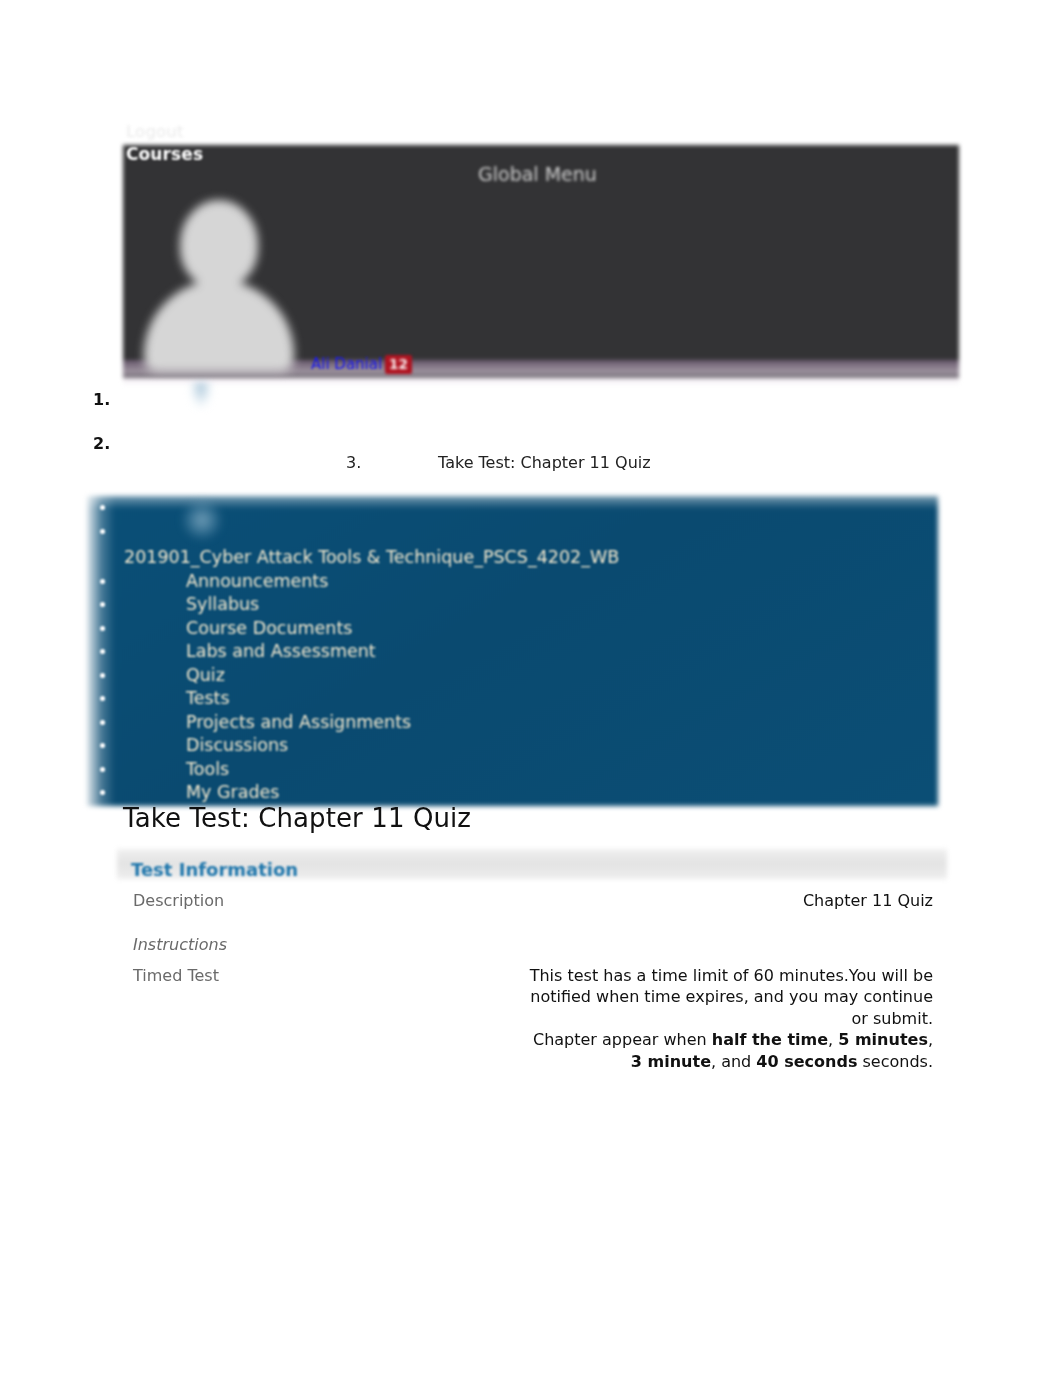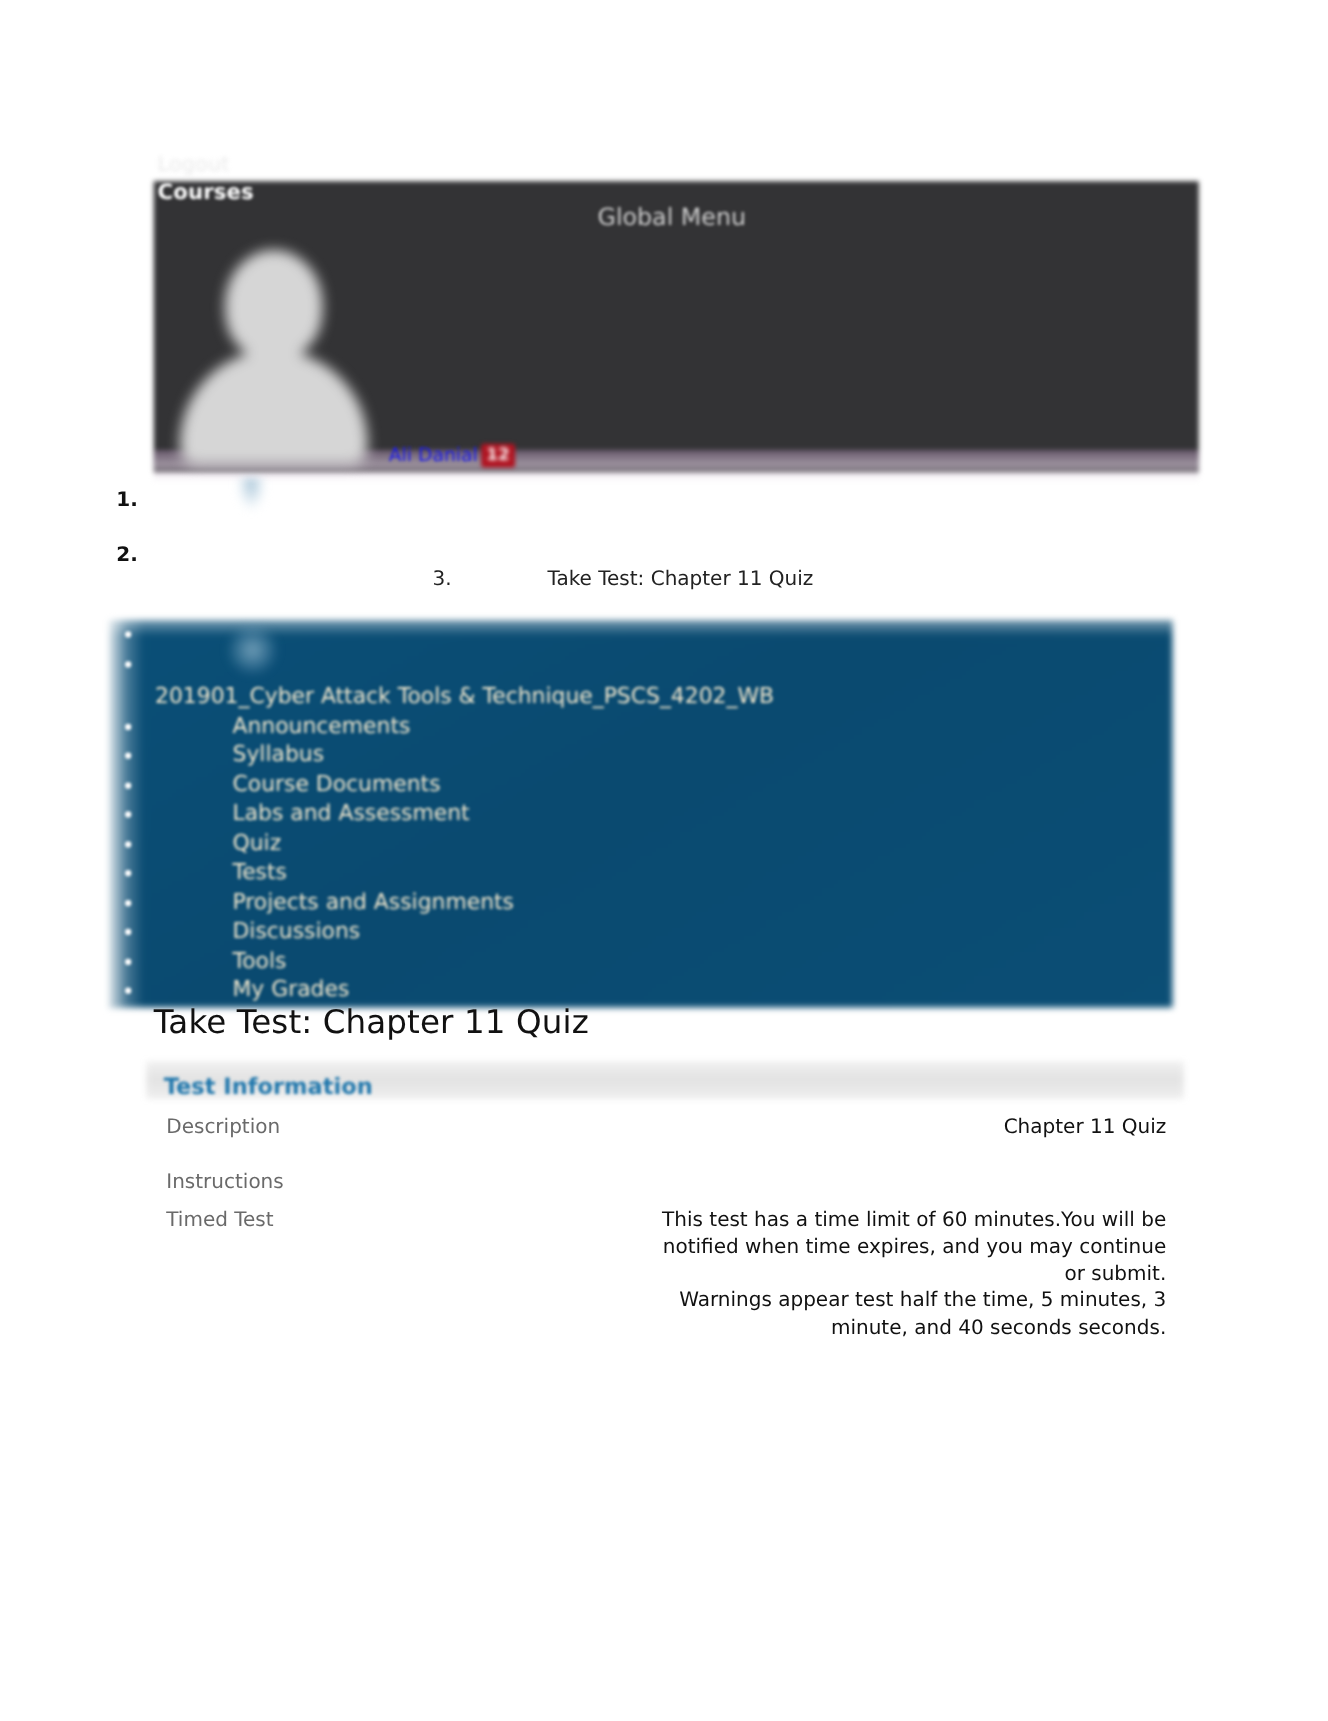--- a/index.html
+++ b/index.html
@@ -231,22 +231,22 @@
     line-height: 21px;
   }
   .info-table td.value {
     font-size: 16px;
     color: #111;
     line-height: 21.5px;
     width: 408px;
     filter: blur(0.5px);
     text-align: right;
   }
-  .info-table tr.tight td { padding-bottom: 10px; }
-  .info-table b { font-weight: normal; }
+  .info-table tr.tight td { padding-bottom: 10px; font-style: italic; }
+  .info-table b { font-weight: bold; }
 </style>
 </head>
 <body>
 
 <div class="page">
 
   <div class="header-wrap"></div>
 
   <div class="logout-label">Logout</div>
   <div class="courses-label">Courses</div>
@@ -301,19 +301,19 @@
         <td class="value">Chapter 11 Quiz</td>
       </tr>
       <tr class="tight">
         <td class="label">Instructions</td>
         <td class="value"></td>
       </tr>
       <tr>
         <td class="label">Timed Test</td>
         <td class="value">
           <span>This test has a time limit of 60 minutes.You will be notified when time expires, and you may continue or submit.</span><br>
-          <span>Warnings appear test </span><b>half the time</b><span>, </span><b>5 minutes</b><span>, </span><b>3 minute</b><span>, and </span><b>40 seconds</b><span> seconds.</span>
+          <span>Chapter appear when </span><b>half the time</b><span>, </span><b>5 minutes</b><span>, </span><b>3 minute</b><span>, and </span><b>40 seconds</b><span> seconds.</span>
         </td>
       </tr>
     </tbody>
   </table>
 
 </div>
 
 </body></html>

